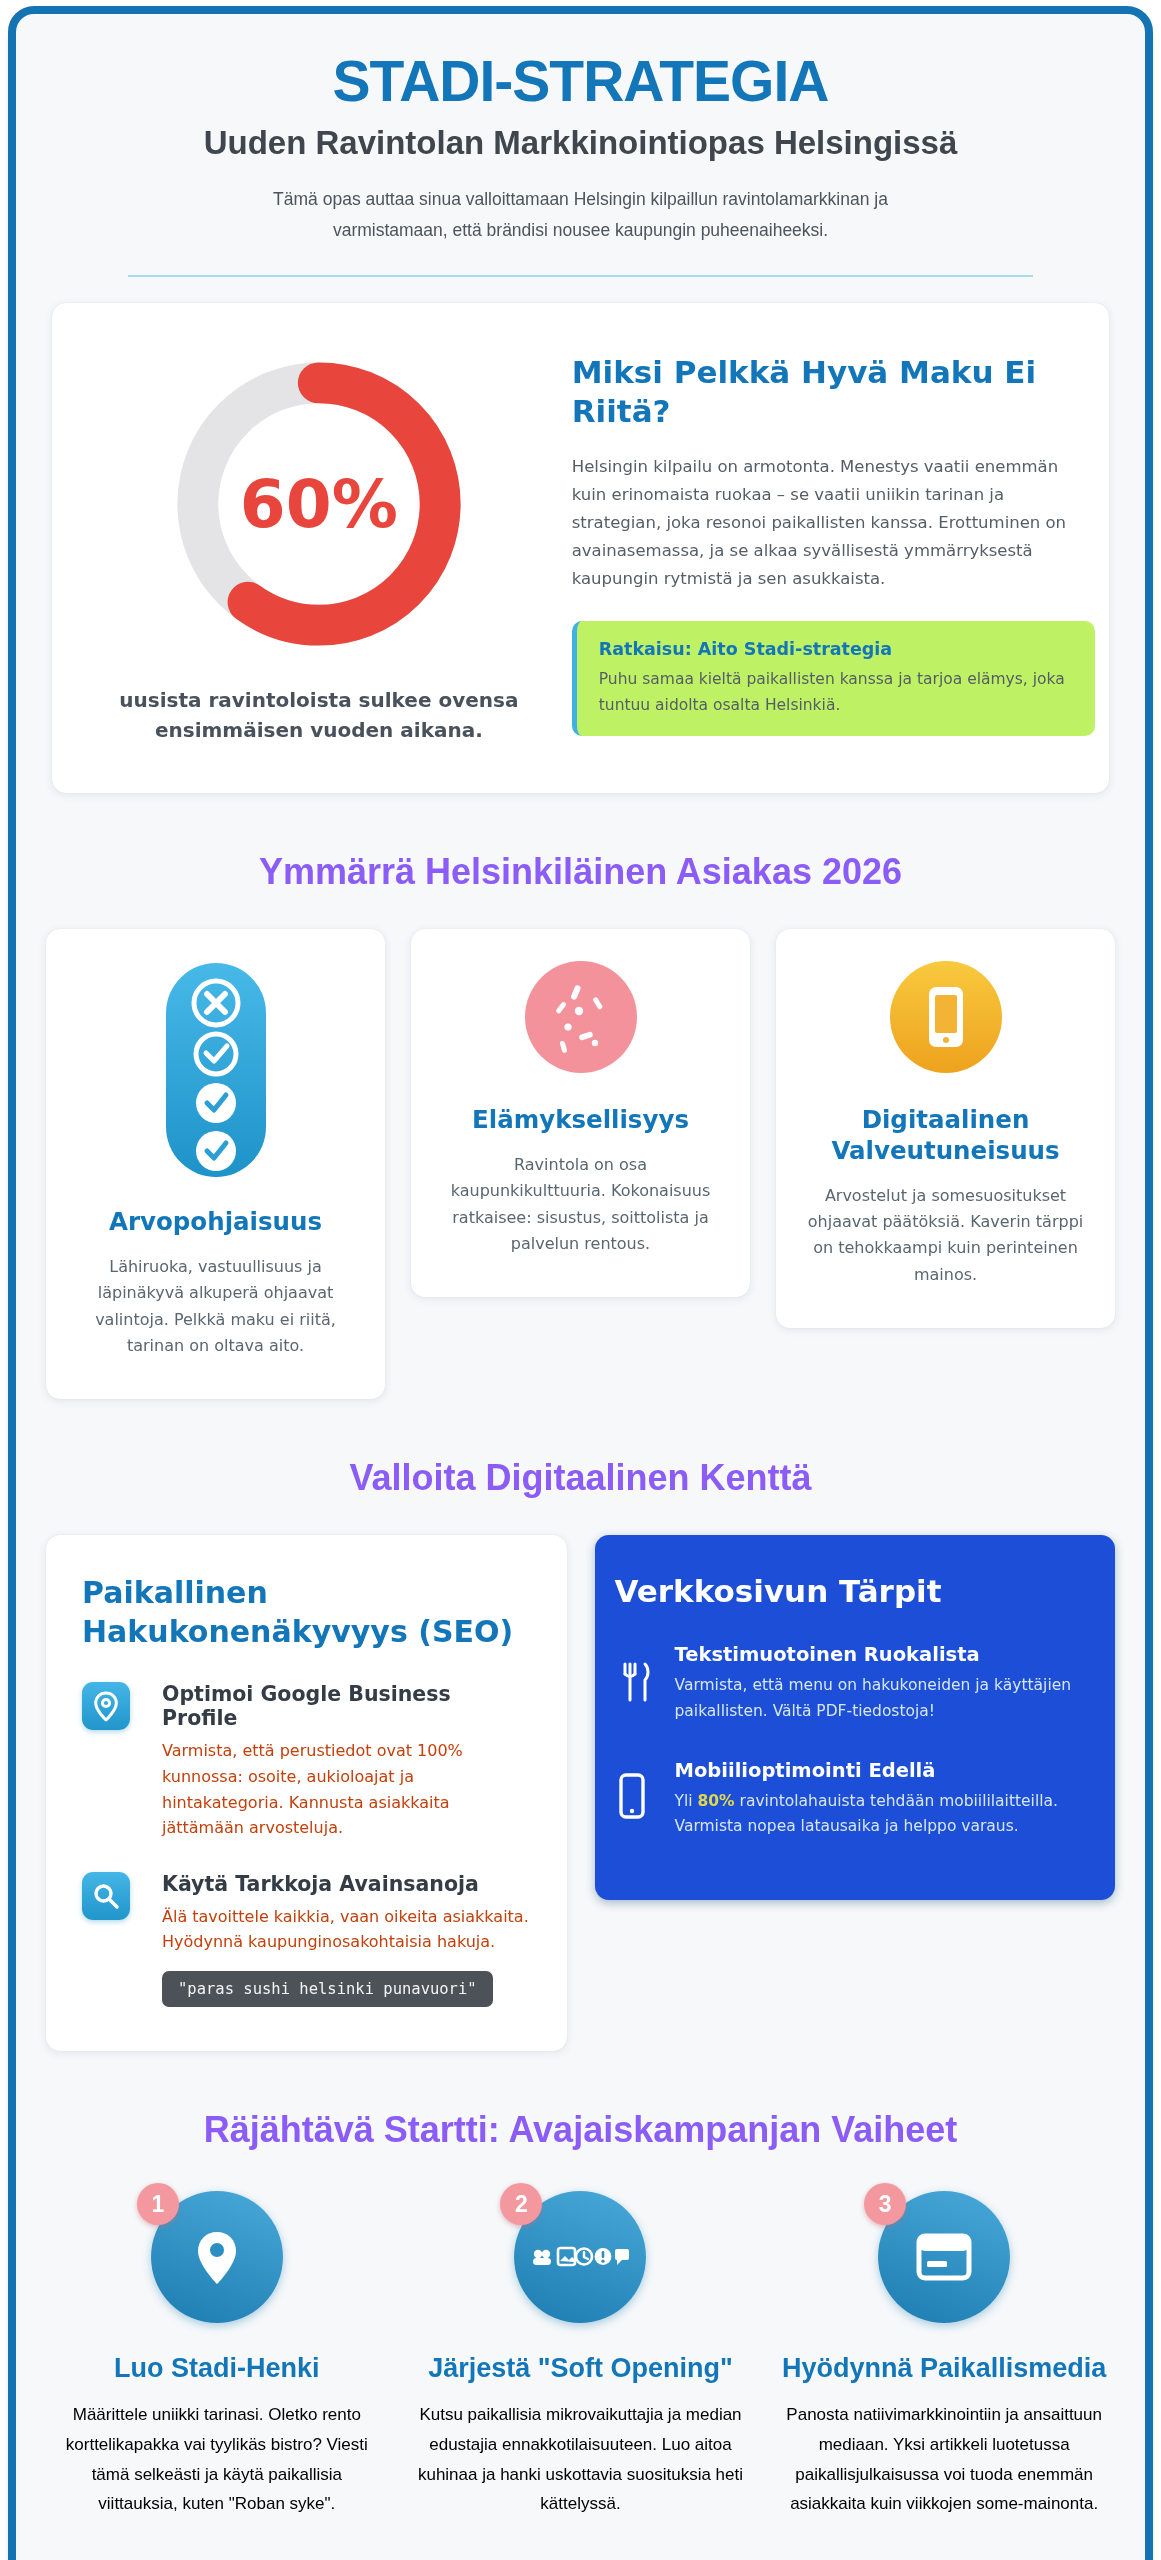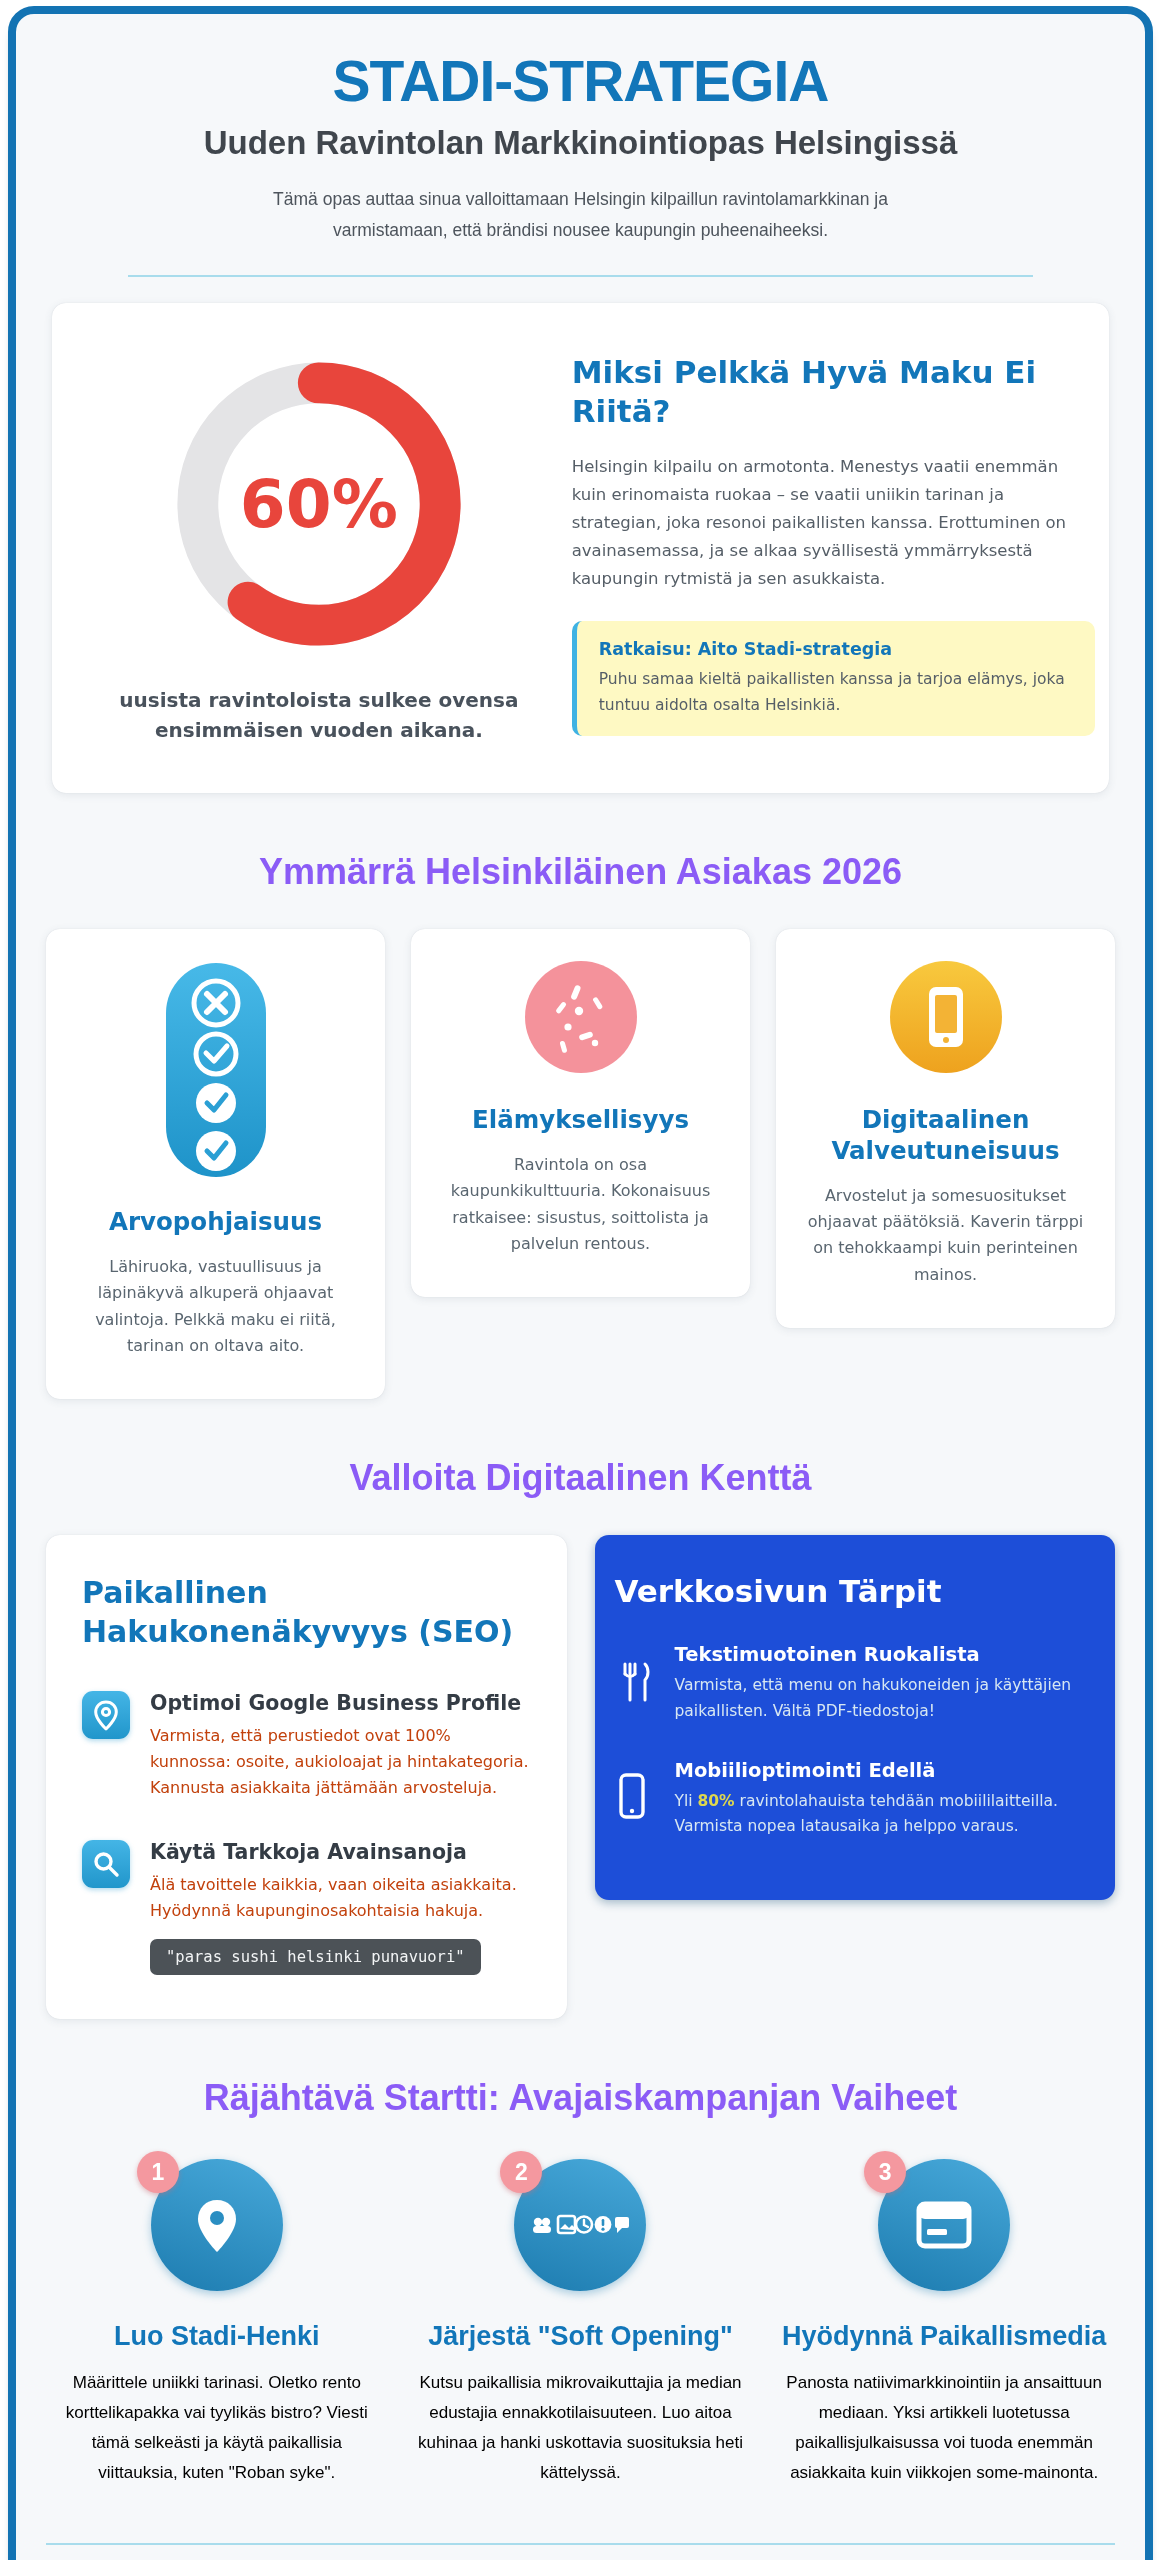--- a/index.html
+++ b/index.html
@@ -60,21 +60,21 @@
   }
   .donut-caption{
     margin:26px auto 8px auto; max-width:430px;
     font-size:20px; font-weight:700; color:#49525c; line-height:1.5;
   }
   .hero-heading{
     font-size:31px; font-weight:700; color:#1276b9; line-height:1.25; margin-top:4px;
   }
   .hero-body{ font-size:16.5px; line-height:1.7; margin-top:22px; color:#555e67; }
   .callout{
-    margin-top:28px; background:#fef9c3;
+    margin-top:28px; background:#bef264;
     border-left:5px solid #3fb2e3; border-radius:10px;
     padding:18px 22px;
   }
   .callout-title{ font-size:17.5px; font-weight:700; color:#1276b9; }
   .callout p{ font-size:15.5px; line-height:1.65; margin-top:8px; color:#555e67; }
 
   
   .section-title{
     font-family:"Liberation Sans", sans-serif;
     text-align:center; font-size:36px; font-weight:700; color:#8b5cf6;
@@ -93,21 +93,21 @@
   }
   .a-body{ font-size:16px; line-height:1.65; margin-top:16px; color:#5a6670; }
 
   
   .two-col{
     display:grid; grid-template-columns:1fr 1fr; gap:28px;
     margin:36px 30px 0 30px; align-items:start;
   }
   .seo-card{ padding:38px 36px 44px 36px; }
   .seo-heading{ font-size:30px; font-weight:700; color:#1276b9; line-height:1.3; }
-  .seo-item{ display:grid; grid-template-columns:48px 1fr; gap:20px; margin-top:40px; }
+  .seo-item{ display:grid; grid-template-columns:48px 1fr; gap:32px; margin-top:31px; }
   .sq-icon{
     width:48px; height:48px; border-radius:11px;
     background:linear-gradient(180deg,#44b5e6,#2196cb);
     display:flex; align-items:center; justify-content:center;
     box-shadow:0 2px 5px rgba(33,150,203,.35);
   }
   .seo-item-title{ font-size:20.5px; font-weight:700; color:#343c45; }
   .seo-item-body{ font-size:16px; line-height:1.6; margin-top:8px; color:#c2410c; }
   .code-chip{
     display:inline-block; margin-top:16px;

